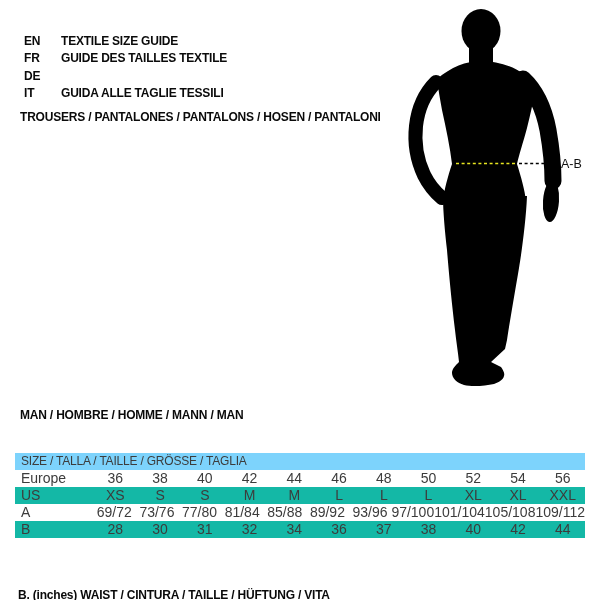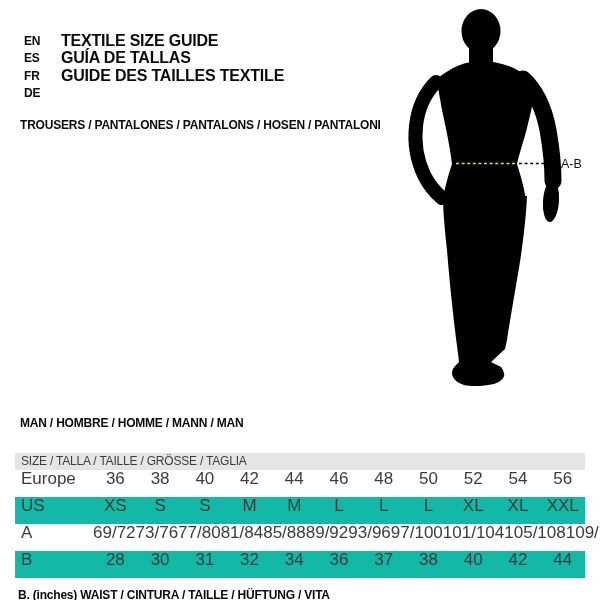--- a/index.html
+++ b/index.html
@@ -12,40 +12,39 @@
     font-family: "Liberation Sans", sans-serif;
     overflow: hidden;
   }
   
   .lang-block { position: absolute; left: 24px; top: 14px; margin-top: 18px; }
   .lang-row { display: flex; height: 17.5px; align-items: center; }
   .lang-code {
     width: 37px; font-size: 12px; font-weight: 700; color: #0a0a0a;
     letter-spacing: -0.2px;
   }
-  .lang-label { font-size: 16px; font-weight: 700; color: #0a0a0a; letter-spacing: -0.2px; }
+  .lang-label { font-size: 12px; font-weight: 700; color: #0a0a0a; letter-spacing: -0.2px; }
 
   .heading {
     position: absolute; left: 20px;
     font-size: 12px; font-weight: 700; color: #0a0a0a; letter-spacing: -0.2px;
     white-space: nowrap;
-    margin-top: 8px;
   }
   .heading.product { top: 110px; }
   .heading.gender  { top: 408px; }
 
   .figure { position: absolute; left: 0; top: 0; }
 
   
   .table { position: absolute; left: 15px; top: 453px; width: 570px; }
   .thead {
-    height: 17px; line-height: 17px; background: #e5e5e5;
+    height: 17px; line-height: 17px; background: #7dd3fc;
     padding-left: 6px; font-size: 12px; color: #3c3c3c; letter-spacing: -0.2px;
   }
-  .trow { display: flex; height: 27px; line-height: 17px; font-size: 17px; color: #3c3c3c; }
+  .trow { display: flex; height: 17px; line-height: 17px; font-size: 14px; color: #3c3c3c; }
   .trow.alt { background: #14b8a6; }
   .tcell { flex: 1; text-align: center; white-space: nowrap; }
   .tcell.lab { flex: 0 0 78px; text-align: left; padding-left: 6px; }
 
   .footnote {
     position: absolute; left: 18px;
     font-size: 12px; font-weight: 700; color: #0a0a0a; letter-spacing: -0.2px;
     white-space: nowrap;
   }
   .footnote.f1 { top: 550px; }
@@ -55,29 +54,29 @@
 <body>
 
 <div class="page">
 
   <div class="lang-block">
     <div class="lang-row">
       <span class="lang-code">EN</span>
       <span class="lang-label">TEXTILE SIZE GUIDE</span>
     </div>
     <div class="lang-row">
-      <span class="lang-code">ES</span>
-      <span class="lang-label">GUÍA DE TALLAS</span>
-    </div>
-    <div class="lang-row">
       <span class="lang-code">FR</span>
       <span class="lang-label">GUIDE DES TAILLES TEXTILE</span>
     </div>
     <div class="lang-row">
       <span class="lang-code">DE</span>
+    </div>
+    <div class="lang-row">
+      <span class="lang-code">IT</span>
+      <span class="lang-label">GUIDA ALLE TAGLIE TESSILI</span>
     </div>
   </div>
 
   <div class="heading product">TROUSERS / PANTALONES / PANTALONS / HOSEN / PANTALONI</div>
 
   <svg class="figure" width="600" height="420" viewBox="0 0 600 420">
     <g>
 
       <ellipse cx="481" cy="31" rx="19.5" ry="22" fill="#000000"></ellipse>
 

